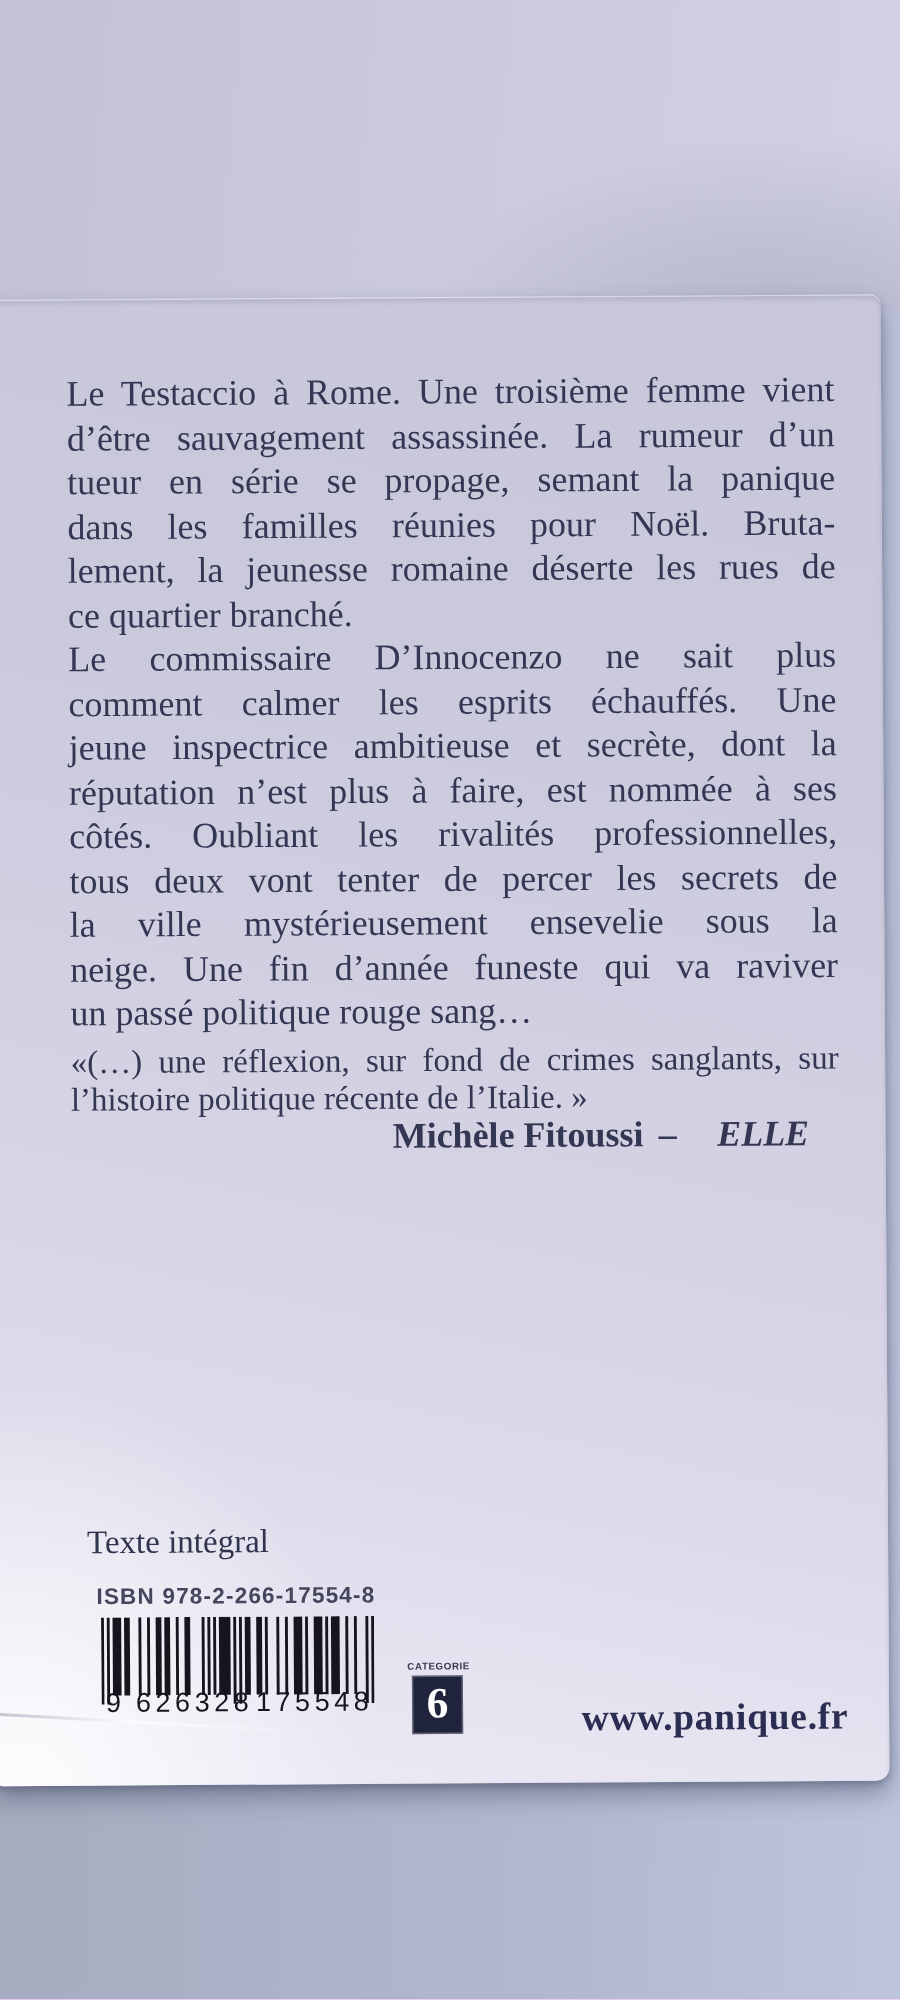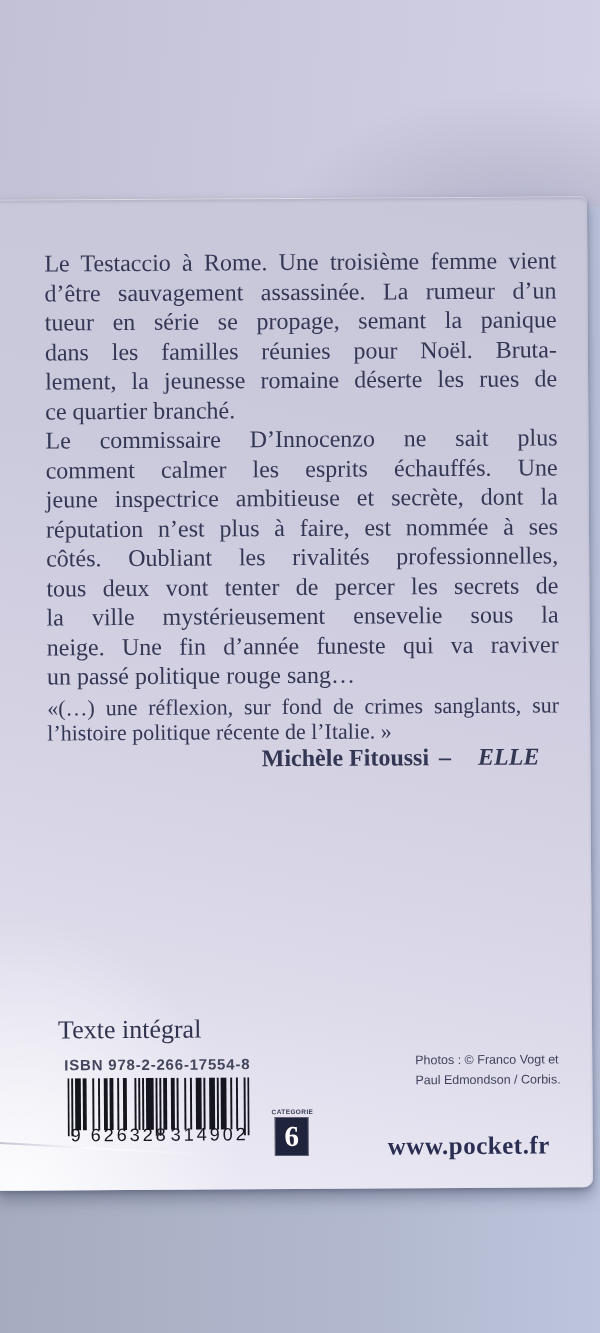--- a/index.html
+++ b/index.html
@@ -36,21 +36,21 @@
   .blurb { font-size:24px; line-height:29.5px; }
   .jline { text-align:justify; text-align-last:justify; }
   .jline.last-line { text-align-last:left; }
   .quote { margin-top:3px; font-size:22px; line-height:25px; }
   .attribution { margin-top:1px; font-size:24px; line-height:26px;
                  text-align:right; padding-right:20px; font-weight:bold; }
   .attribution .ital { font-style:italic;margin-left:21px; }
   .attribution span { margin-left:4px; }
 
   
-  .edition-note { position:absolute; left:64px; top:815px; font-size:26px; color:#31344f; }
+  .edition-note { position:absolute; left:64px; top:815px; font-size:22px; color:#31344f; }
   .isbn { position:absolute; left:70px; top:856px;
           font-family:"Liberation Sans", sans-serif; font-size:15px; font-weight:bold;
           letter-spacing:.8px; color:#43465c; }
 
   .barcode { position:absolute; left:73px; top:878px; width:182px; height:80px; color:#15151d; }
   .barcode svg { display:block; }
   .barcode span { position:absolute; top:47px; font-family:"Liberation Sans", sans-serif;
                   font-size:18px; color:#15151d; }
   .bc-first { left:3px; }
   .bc-g1 { left:23px; letter-spacing:3px; }
@@ -152,28 +152,24 @@
           <rect x="78" y="0" width="1" height="52"></rect>
             <rect x="80" y="0" width="3" height="52"></rect>
           <rect x="85" y="0" width="1" height="52"></rect>
             <rect x="88" y="0" width="1" height="52"></rect>
           <rect x="92" y="0" width="1" height="58"></rect>
             <rect x="94" y="0" width="1" height="58"></rect>
         </g>
       </svg>
       <span class="bc-first">9</span>
       <span class="bc-g1">626328</span>
-      <span class="bc-g2">314902</span>
+      <span class="bc-g2">175548</span>
     </div>
 
     <div class="category">
       <div class="category-label">CATEGORIE</div>
       <div class="category-box">6</div>
     </div>
 
-    <div class="photo-credit">
-      <div>Photos : © Franco Vogt et</div>
-      <div>Paul Edmondson / Corbis.</div>
-    </div>
 
-    <div class="website">www.pocket.fr</div>
+    <div class="website">www.panique.fr</div>
   </div>
 </div>
 
 </body></html>

